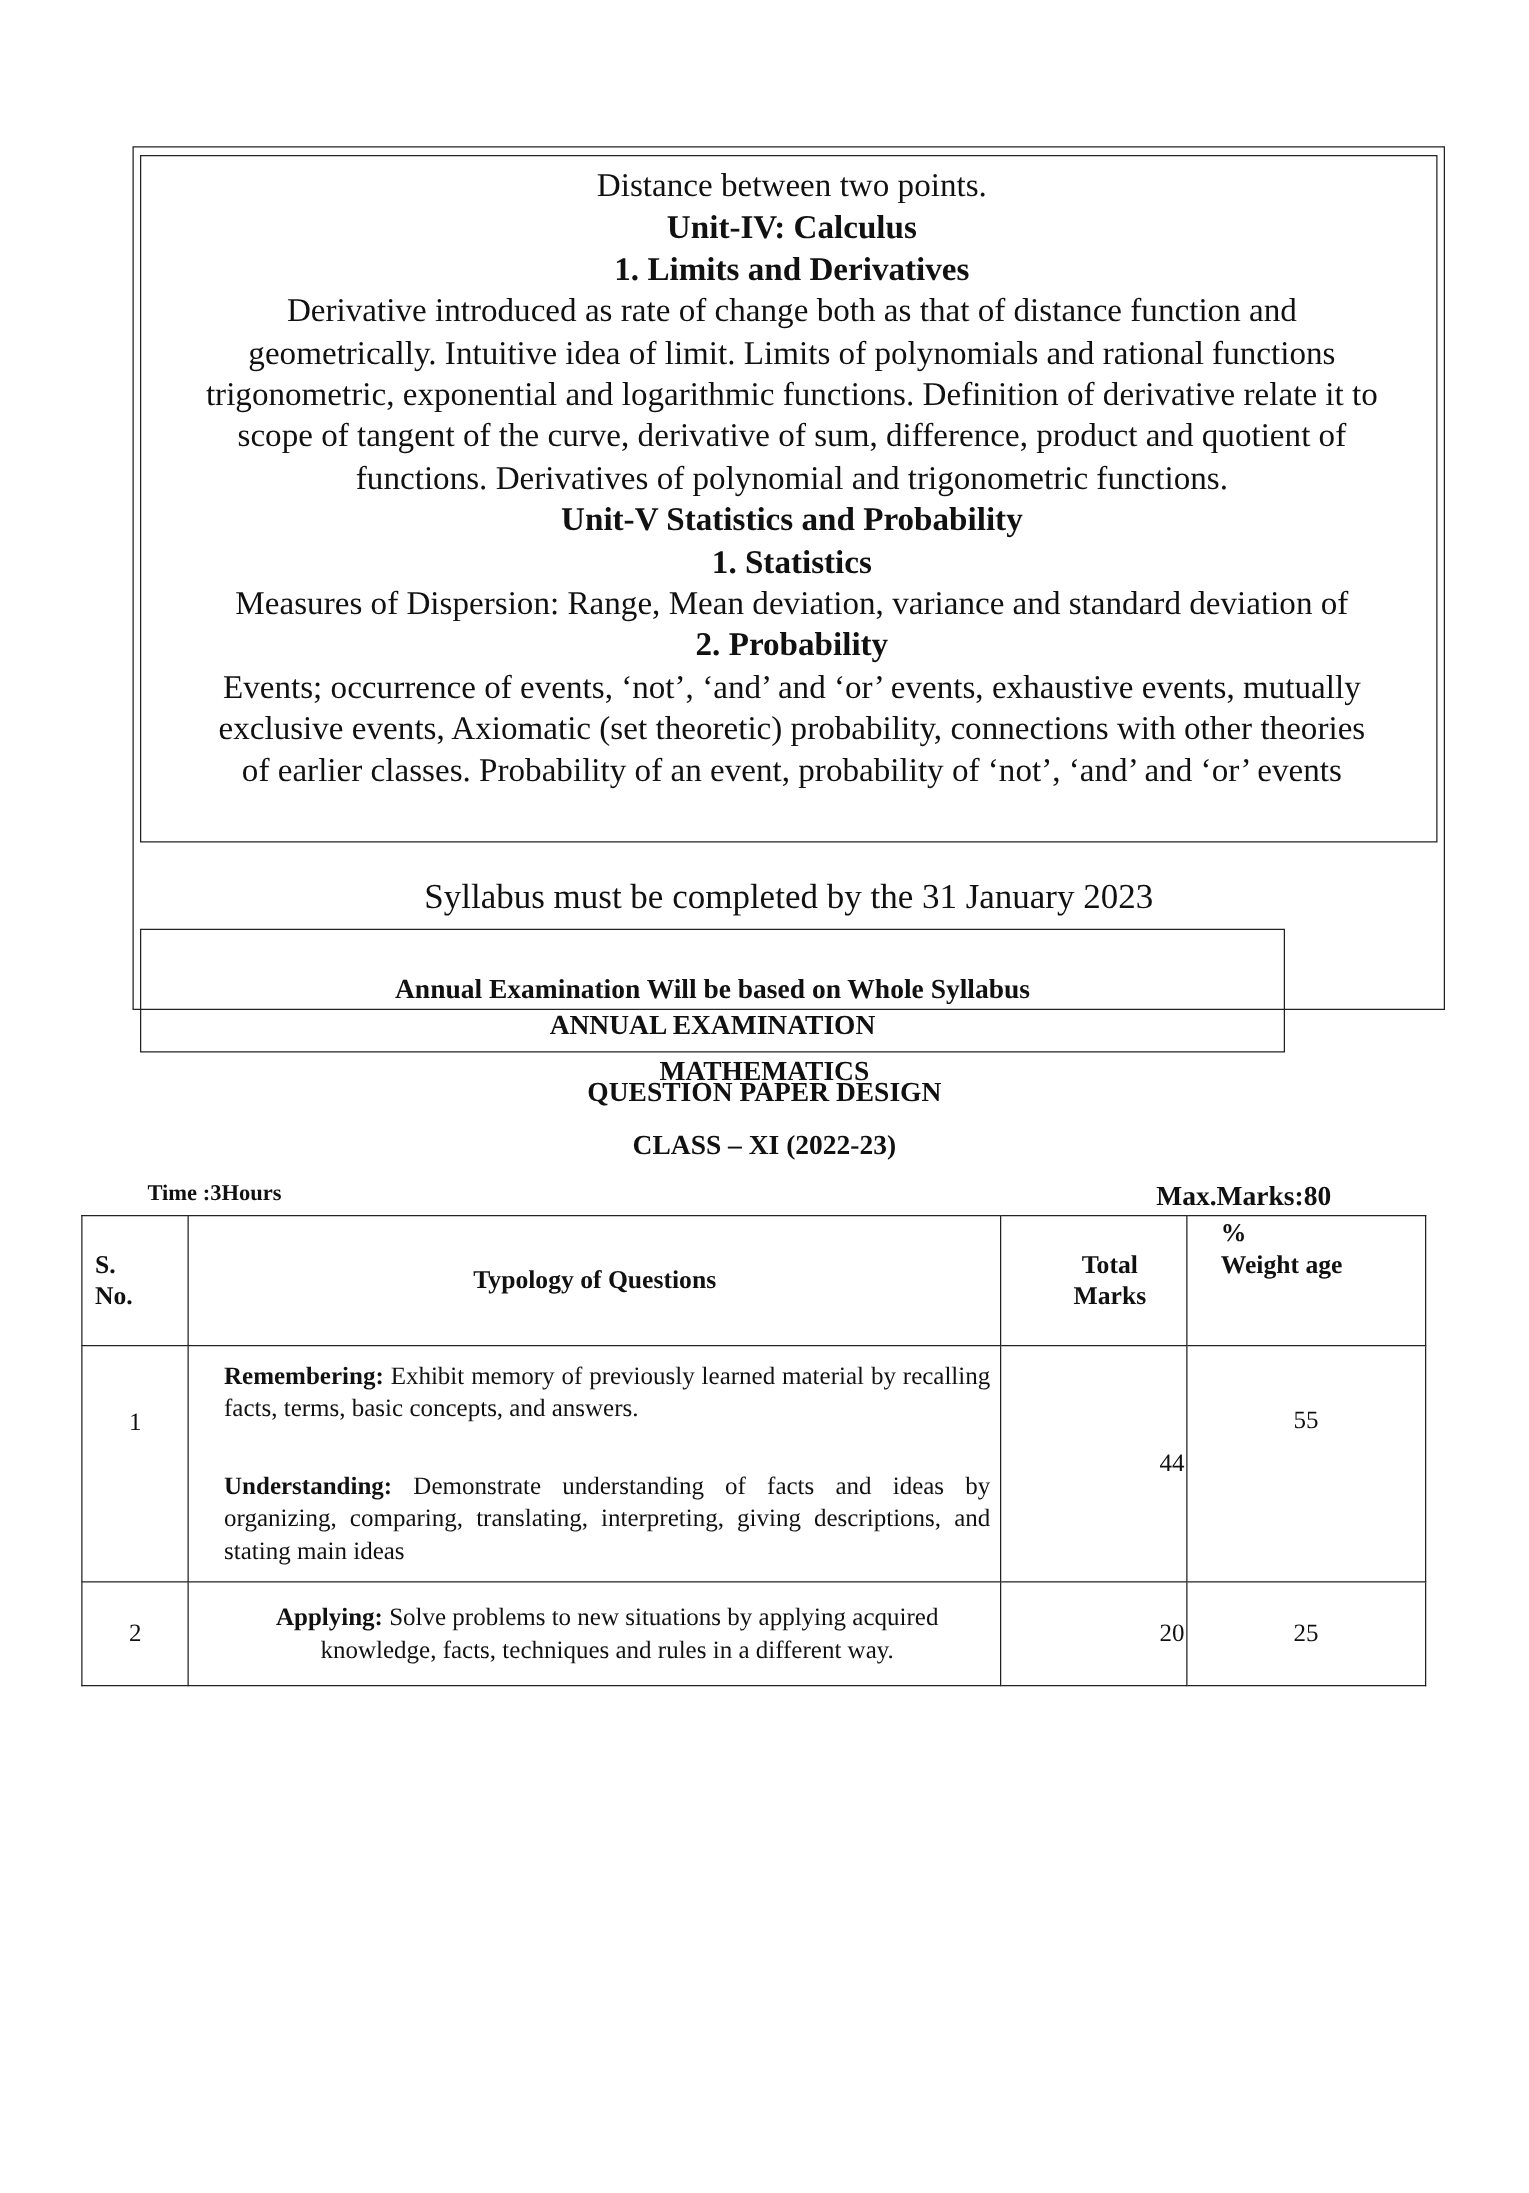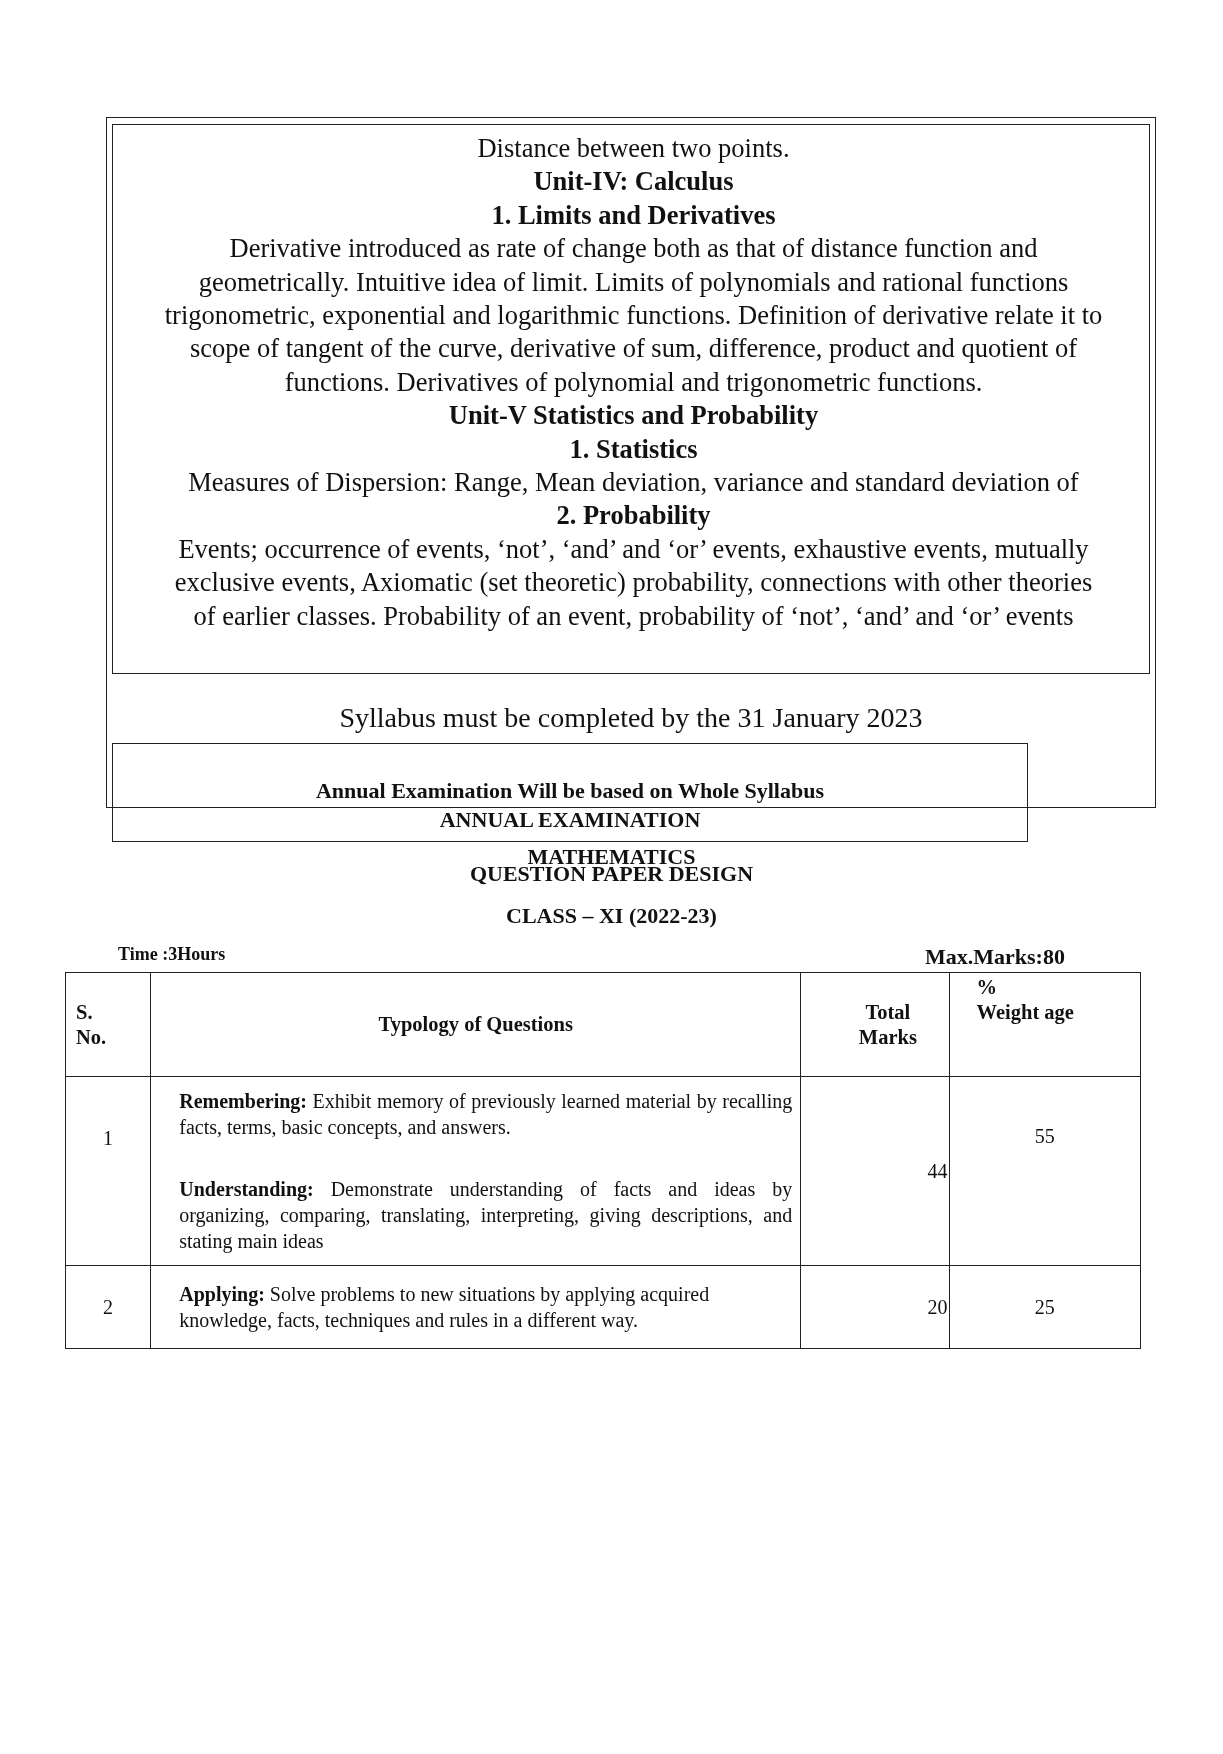--- a/index.html
+++ b/index.html
@@ -105,20 +105,20 @@
     <td class="c1" style="vertical-align:top; padding-top:50px;">1</td>
     <td class="c2 desc">
       <p class="para"><span class="lbl">Remembering:</span><span> Exhibit memory of previously learned material by recalling facts, terms, basic concepts, and answers.</span></p>
       <p class="para"><span class="lbl">Understanding:</span><span> Demonstrate understanding of facts and ideas by organizing, comparing, translating, interpreting, giving descriptions, and stating main ideas</span></p>
     </td>
     <td class="c3 num-left">44</td>
     <td class="c4 c4cell">55</td>
   </tr>
   <tr class="row2">
     <td class="c1">2</td>
-    <td class="c2 desc" style="text-align:left;">
+    <td class="c2 desc" style="text-align:center;">
       <p class="para"><span class="lbl">Applying:</span><span> Solve problems to new situations by applying acquired knowledge, facts, techniques and rules in a different way.</span></p>
     </td>
     <td class="c3 num-left">20</td>
     <td class="c4 num-center">25</td>
   </tr>
 </tbody>
   </table>
 
 </body></html>

